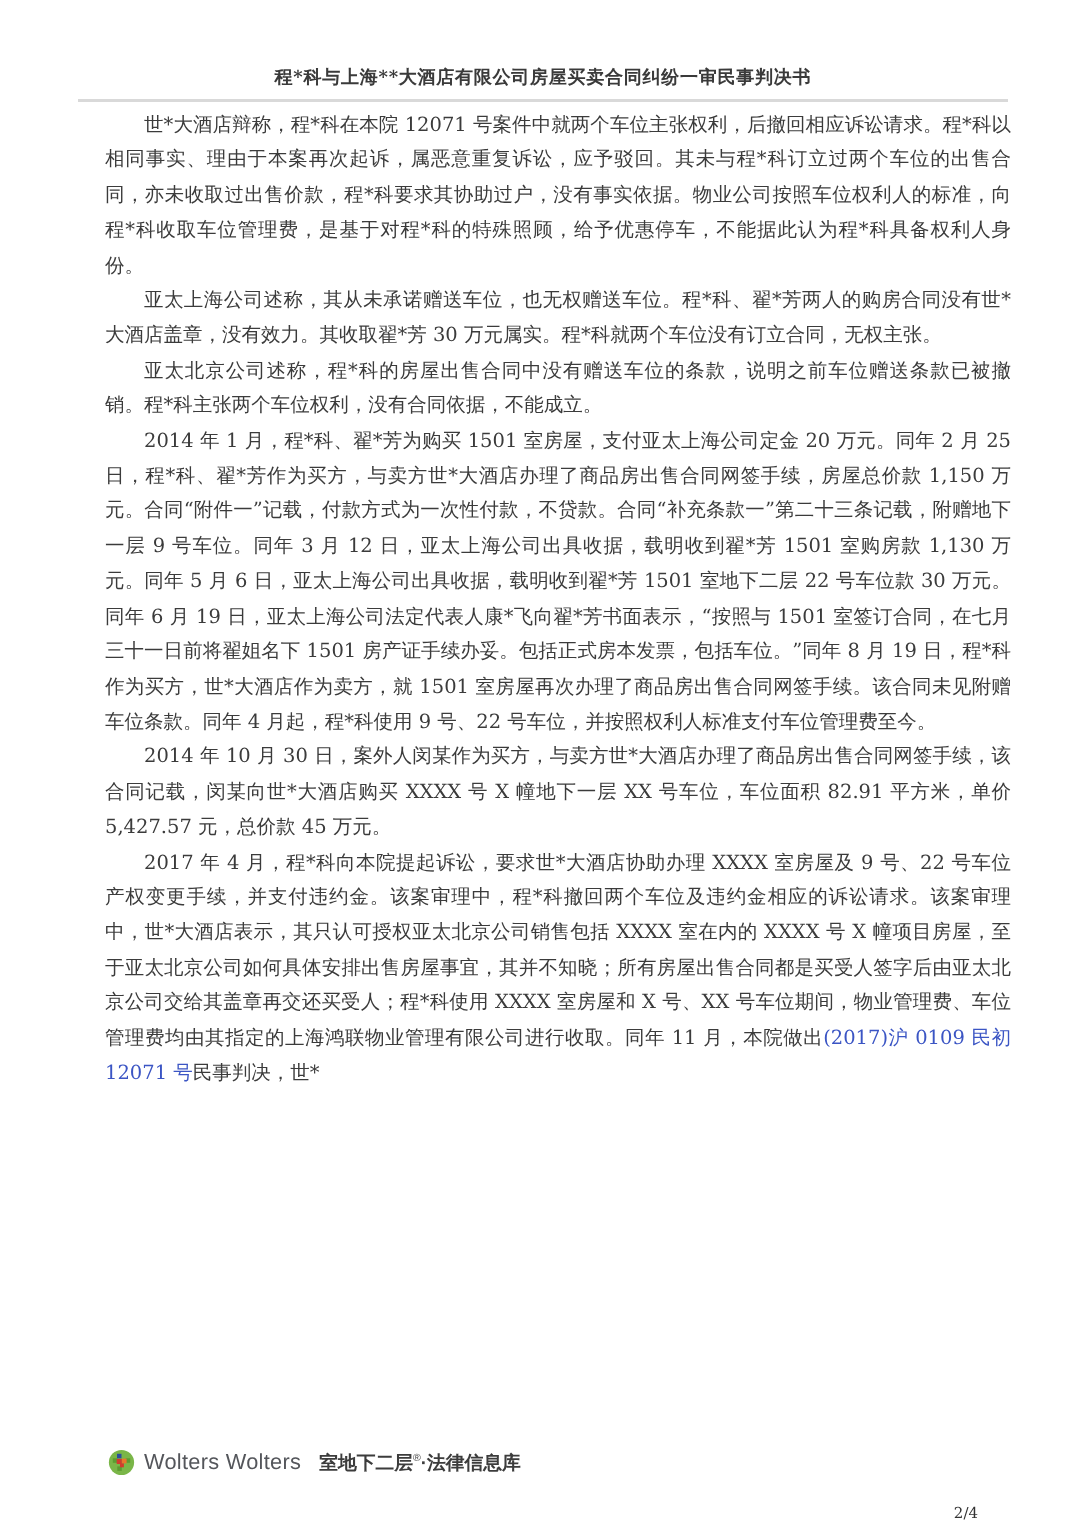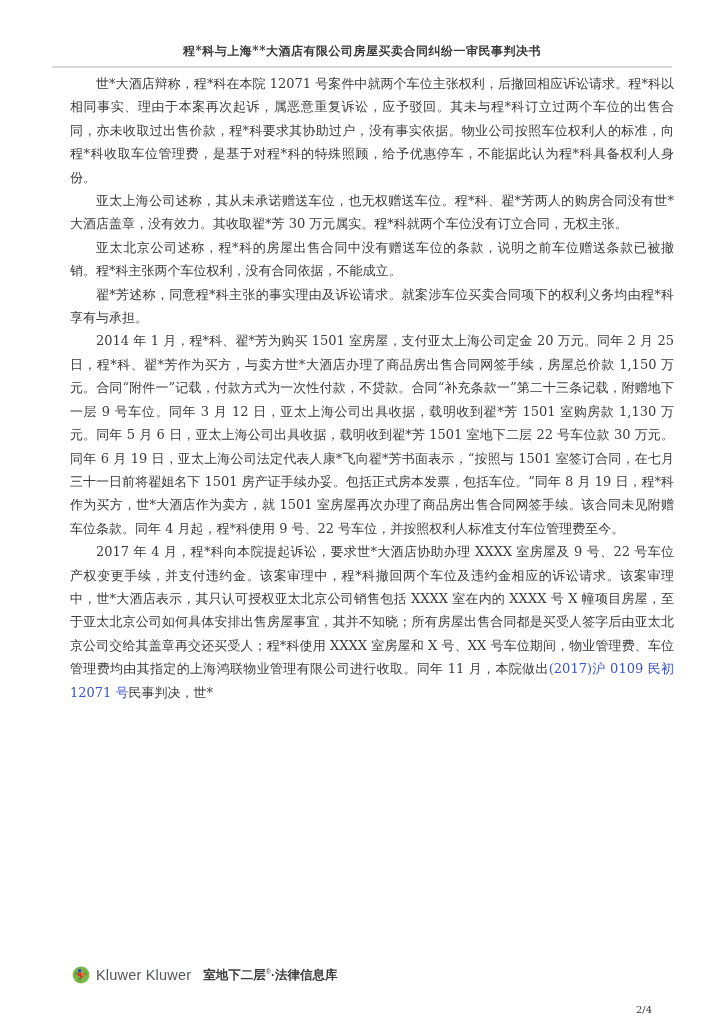--- a/index.html
+++ b/index.html
@@ -94,35 +94,35 @@
 <div class="page">
 
   <h1 class="doc-title">程*科与上海**大酒店有限公司房屋买卖合同纠纷一审民事判决书</h1>
 
   <div class="title-divider"></div>
 
   <div class="doc-body">
     <p><span>世*大酒店辩称，程*科在本院 12071 号案件中就两个车位主张权利，后撤回相应诉讼请求。程*科以相同事实、理由于本案再次起诉，属恶意重复诉讼，应予驳回。其未与程*科订立过两个车位的出售合同，亦未收取过出售价款，程*科要求其协助过户，没有事实依据。物业公司按照车位权利人的标准，向程*科收取车位管理费，是基于对程*科的特殊照顾，给予优惠停车，不能据此认为程*科具备权利人身份。</span></p>
     <p><span>亚太上海公司述称，其从未承诺赠送车位，也无权赠送车位。程*科、翟*芳两人的购房合同没有世*大酒店盖章，没有效力。其收取翟*芳 30 万元属实。程*科就两个车位没有订立合同，无权主张。</span></p>
     <p><span>亚太北京公司述称，程*科的房屋出售合同中没有赠送车位的条款，说明之前车位赠送条款已被撤销。程*科主张两个车位权利，没有合同依据，不能成立。</span></p>
-    <p><span>翟*芳述称，同意程*科主张的事实理由及诉讼请求。就案涉车位买卖合同项下的权利义务均由程*科享有与承担。</span></p>
     <p><span>2014 年 1 月，程*科、翟*芳为购买 1501 室房屋，支付亚太上海公司定金 20 万元。同年 2 月 25 日，程*科、翟*芳作为买方，与卖方世*大酒店办理了商品房出售合同网签手续，房屋总价款 1,150 万元。合同“附件一”记载，付款方式为一次性付款，不贷款。合同“补充条款一”第二十三条记载，附赠地下一层 9 号车位。同年 3 月 12 日，亚太上海公司出具收据，载明收到翟*芳 1501 室购房款 1,130 万元。同年 5 月 6 日，亚太上海公司出具收据，载明收到翟*芳 1501 室地下二层 22 号车位款 30 万元。同年 6 月 19 日，亚太上海公司法定代表人康*飞向翟*芳书面表示，“按照与 1501 室签订合同，在七月三十一日前将翟姐名下 1501 房产证手续办妥。包括正式房本发票，包括车位。”同年 8 月 19 日，程*科作为买方，世*大酒店作为卖方，就 1501 室房屋再次办理了商品房出售合同网签手续。该合同未见附赠车位条款。同年 4 月起，程*科使用 9 号、22 号车位，并按照权利人标准支付车位管理费至今。</span></p>
+    <p><span>2014 年 10 月 30 日，案外人闵某作为买方，与卖方世*大酒店办理了商品房出售合同网签手续，该合同记载，闵某向世*大酒店购买 XXXX 号 X 幢地下一层 XX 号车位，车位面积 82.91 平方米，单价 5,427.57 元，总价款 45 万元。</span></p>
     <p><span>2017 年 4 月，程*科向本院提起诉讼，要求世*大酒店协助办理 XXXX 室房屋及 9 号、22 号车位产权变更手续，并支付违约金。该案审理中，程*科撤回两个车位及违约金相应的诉讼请求。该案审理中，世*大酒店表示，其只认可授权亚太北京公司销售包括 XXXX 室在内的 XXXX 号 X 幢项目房屋，至于亚太北京公司如何具体安排出售房屋事宜，其并不知晓；所有房屋出售合同都是买受人签字后由亚太北京公司交给其盖章再交还买受人；程*科使用 XXXX 室房屋和 X 号、XX 号车位期间，物业管理费、车位管理费均由其指定的上海鸿联物业管理有限公司进行收取。同年 11 月，本院做出</span><a class="case-link">(2017)沪 0109 民初 12071 号</a><span>民事判决，世*</span></p>
   </div>
 
   <div class="footer-brand">
     <svg class="wk-logo" viewBox="0 0 18 18" xmlns="http://www.w3.org/2000/svg">
       <circle cx="9" cy="9" r="8.4" fill="#7ab648"></circle>
       <rect x="3.2" y="6.2" width="3.0" height="3.0" fill="#5c9c31"></rect>
       <rect x="11.8" y="6.2" width="3.0" height="3.0" fill="#5c9c31"></rect>
       <rect x="6.2" y="11.6" width="3.0" height="3.0" fill="#5c9c31"></rect>
       <rect x="6.0" y="3.2" width="3.0" height="3.0" fill="#2b4d9e"></rect>
       <rect x="9.2" y="6.4" width="3.2" height="3.2" fill="#e8762d"></rect>
       <rect x="5.8" y="6.6" width="3.4" height="3.4" fill="#d23b2e"></rect>
       <rect x="8.0" y="9.6" width="2.6" height="2.6" fill="#d23b2e"></rect>
     </svg>
-    <span class="brand-name">Kluwer Kluwer</span>
+    <span class="brand-name">Wolters Wolters</span>
     <span class="product-name"><span>室地下二层</span><span class="reg-mark">®</span><span>·法律信息库</span></span>
   </div>
 
   <div class="page-number">2/4</div>
 
 </div>
 
 </body></html>

